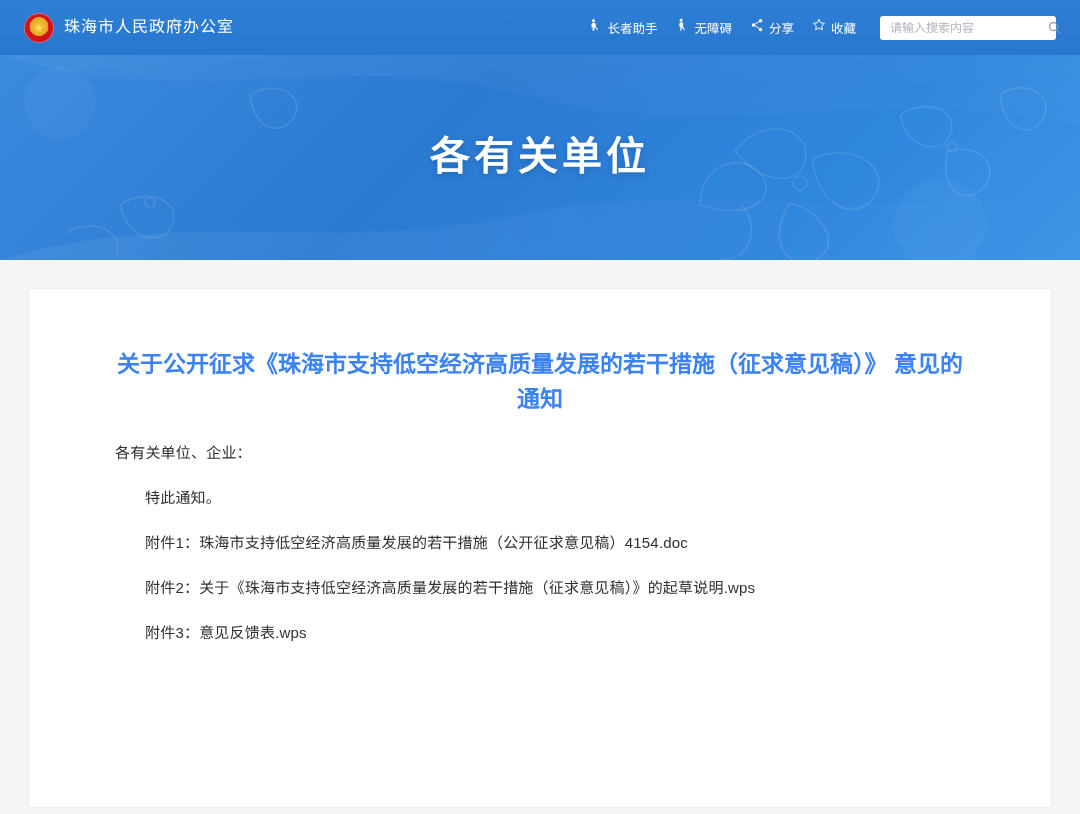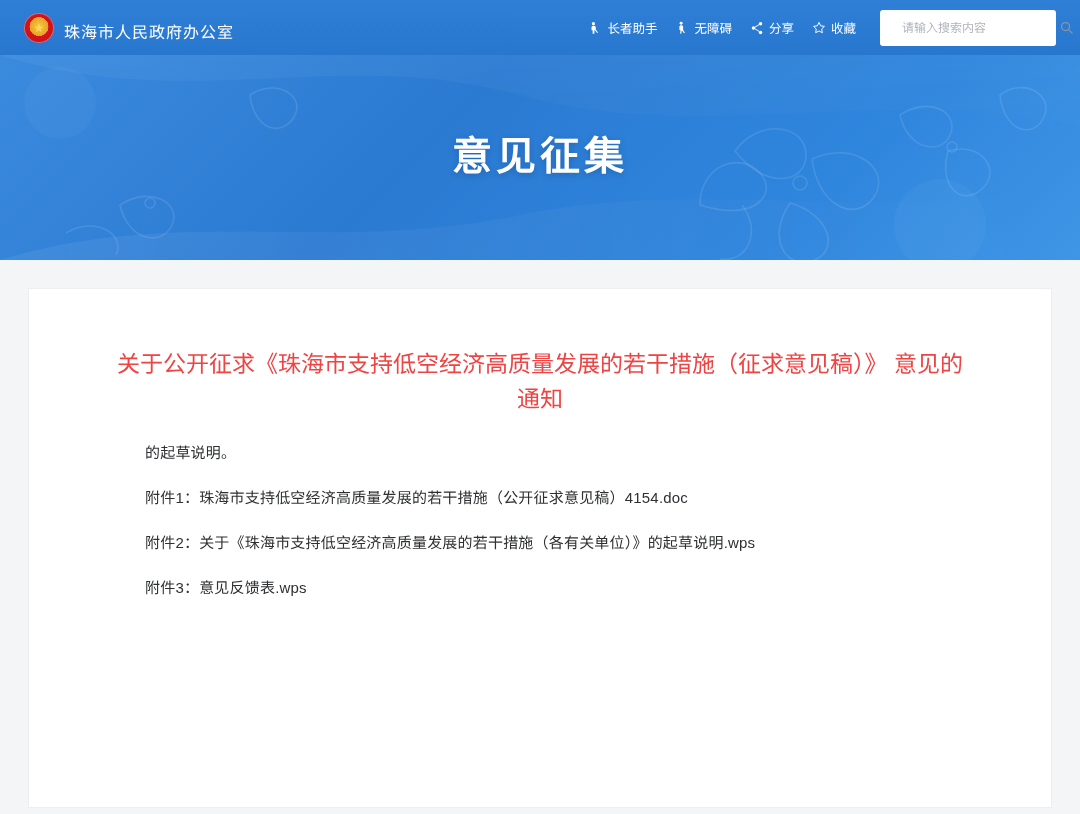--- a/index.html
+++ b/index.html
@@ -21,21 +21,21 @@
     height: 55px;
     background: linear-gradient(180deg, #2f7fd6 0%, #2877cf 100%);
     display: flex;
     align-items: center;
     padding: 0 24px;
     box-sizing: border-box;
     z-index: 5;
   }
   .brand {
     display: flex;
-    align-items: flex-end;
+    align-items: flex-start;
     gap: 10px;
   }
   .emblem {
     width: 28px;
     height: 28px;
     border-radius: 50%;
     background: radial-gradient(circle at 50% 45%, #f7c948 0%, #e8a222 45%, #d4141c 46%, #c8101a 100%);
     border: 1px solid rgba(255,255,255,0.35);
     position: relative;
     flex: none;
@@ -57,44 +57,44 @@
     white-space: nowrap;
   }
   .header-right {
     margin-left: auto;
     display: flex;
     align-items: center;
     gap: 18px;
   }
   .header-link {
     display: flex;
-    align-items: center;
+    align-items: flex-start;
     gap: 5px;
     color: #ffffff;
     font-size: 12.5px;
     white-space: nowrap;
     cursor: pointer;
   }
   .header-link .hi {
     display: inline-flex;
     width: 14px;
     height: 14px;
     align-items: center;
     justify-content: center;
     font-size: 12px;
     line-height: 1;
   }
   .search-box {
     display: flex;
     align-items: center;
     width: 176px;
-    height: 36px;
+    height: 24px;
     background: #ffffff;
     border-radius: 3px;
-    padding: 0 20px;
+    padding: 0 8px;
     box-sizing: border-box;
     margin-left: 6px;
   }
   .search-box input {
     border: none;
     outline: none;
     flex: 1;
     font-size: 12px;
     color: #333;
     font-family: "Liberation Sans", "DejaVu Sans", sans-serif;
@@ -140,22 +140,22 @@
   }
   .article-card {
     background: #ffffff;
     border: 1px solid #eceef1;
     min-height: 520px;
     padding: 58px 86px 40px 86px;
     box-sizing: border-box;
   }
   .article-title {
     font-size: 23px;
-    font-weight: normal;
-    color: #ef4444;
+    font-weight: bold;
+    color: #3b82f6;
     text-align: center;
     line-height: 1.5;
     margin: 0 0 22px 0;
   }
   .article-meta {
     display: flex;
     justify-content: center;
     gap: 34px;
     font-size: 12.5px;
     color: #8a8f96;
@@ -263,31 +263,32 @@
       <path d="M120,150 C150,130 182,148 172,170 C162,192 128,186 120,150 Z"></path>
       <path d="M66,178 C96,160 126,180 116,200"></path>
       <circle cx="150" cy="148" r="5"></circle>
       <path d="M250,40 C278,22 306,42 294,62 C282,82 254,76 250,40 Z"></path>
     </g>
     <g fill="#ffffff" fill-opacity="0.07">
       <circle cx="940" cy="170" r="46"></circle>
       <circle cx="60" cy="48" r="36"></circle>
     </g>
   </svg>
-  <div class="banner-title">意见征集</div>
+  <div class="banner-title">各有关单位</div>
 </div>
 
 <div class="content-wrap">
   <div class="article-card">
 
     <h1 class="article-title">关于公开征求《珠海市支持低空经济高质量发展的若干措施（征求意见稿）》 意见的通知</h1>
 
 
     <div class="article-body">
-      <p class="p-indent">的起草说明。</p>
+      <p class="p-plain">各有关单位、企业：</p>
+      <p class="p-indent">特此通知。</p>
 
       <p class="attach">附件1：珠海市支持低空经济高质量发展的若干措施（公开征求意见稿）4154.doc</p>
-      <p class="attach">附件2：关于《珠海市支持低空经济高质量发展的若干措施（各有关单位）》的起草说明.wps</p>
+      <p class="attach">附件2：关于《珠海市支持低空经济高质量发展的若干措施（征求意见稿）》的起草说明.wps</p>
       <p class="attach">附件3：意见反馈表.wps</p>
     </div>
 
   </div>
 </div>
 
 </body></html>

